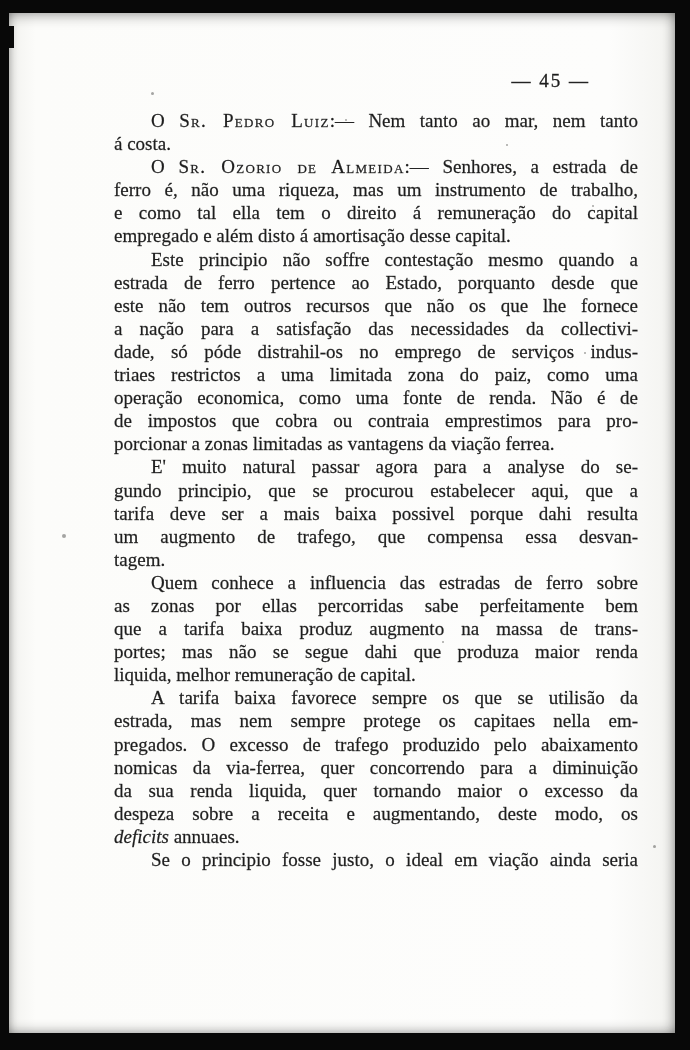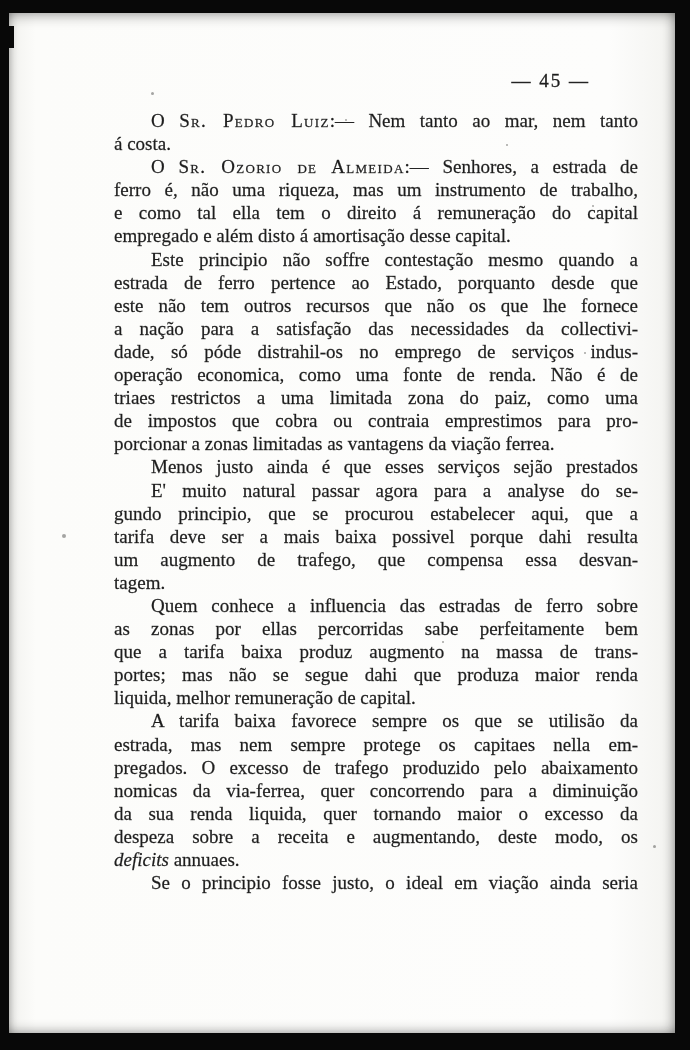--- a/index.html
+++ b/index.html
@@ -83,25 +83,24 @@
         <div class="line last"><span class="seg-n">á costa.</span></div>
         <div class="line ind"><span class="seg-n">O </span><span class="seg-sc">Sr. Ozorio de Almeida</span><span class="seg-n">:— Senhores, a estrada de</span></div>
         <div class="line"><span class="seg-n">ferro é, não uma riqueza, mas um instrumento de trabalho,</span></div>
         <div class="line"><span class="seg-n">e como tal ella tem o direito á remuneração do capital</span></div>
         <div class="line last"><span class="seg-n">empregado e além disto á amortisação desse capital.</span></div>
         <div class="line ind"><span class="seg-n">Este principio não soffre contestação mesmo quando a</span></div>
         <div class="line"><span class="seg-n">estrada de ferro pertence ao Estado, porquanto desde que</span></div>
         <div class="line"><span class="seg-n">este não tem outros recursos que não os que lhe fornece</span></div>
         <div class="line"><span class="seg-n">a nação para a satisfação das necessidades da collectivi-</span></div>
         <div class="line"><span class="seg-n">dade, só póde distrahil-os no emprego de serviços indus-</span></div>
+        <div class="line"><span class="seg-n">triaes restrictos a uma limitada zona do paiz, como uma</span></div>
         <div class="line"><span class="seg-n">operação economica, como uma fonte de renda. Não é de</span></div>
-        <div class="line"><span class="seg-n">triaes restrictos a uma limitada zona do paiz, como uma</span></div>
         <div class="line"><span class="seg-n">de impostos que cobra ou contraia emprestimos para pro-</span></div>
         <div class="line last"><span class="seg-n">porcionar a zonas limitadas as vantagens da viação ferrea.</span></div>
-        <div class="line ind"><span class="seg-n">Menos justo ainda é que esses serviços sejão prestados</span></div>
         <div class="line ind"><span class="seg-n">E' muito natural passar agora para a analyse do se-</span></div>
         <div class="line"><span class="seg-n">gundo principio, que se procurou estabelecer aqui, que a</span></div>
         <div class="line"><span class="seg-n">tarifa deve ser a mais baixa possivel porque dahi resulta</span></div>
         <div class="line"><span class="seg-n">um augmento de trafego, que compensa essa desvan-</span></div>
         <div class="line last"><span class="seg-n">tagem.</span></div>
         <div class="line ind"><span class="seg-n">Quem conhece a influencia das estradas de ferro sobre</span></div>
         <div class="line"><span class="seg-n">as zonas por ellas percorridas sabe perfeitamente bem</span></div>
         <div class="line"><span class="seg-n">que a tarifa baixa produz augmento na massa de trans-</span></div>
         <div class="line"><span class="seg-n">portes; mas não se segue dahi que produza maior renda</span></div>
         <div class="line last"><span class="seg-n">liquida, melhor remuneração de capital.</span></div>

